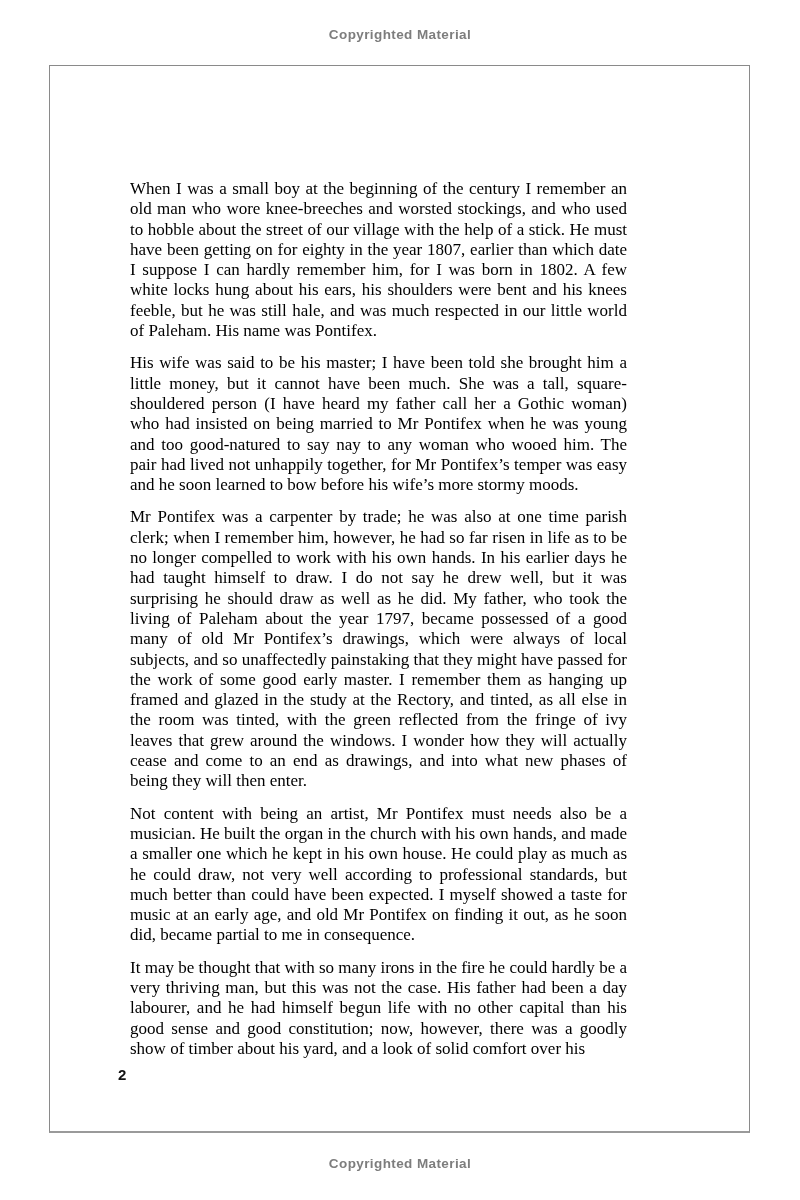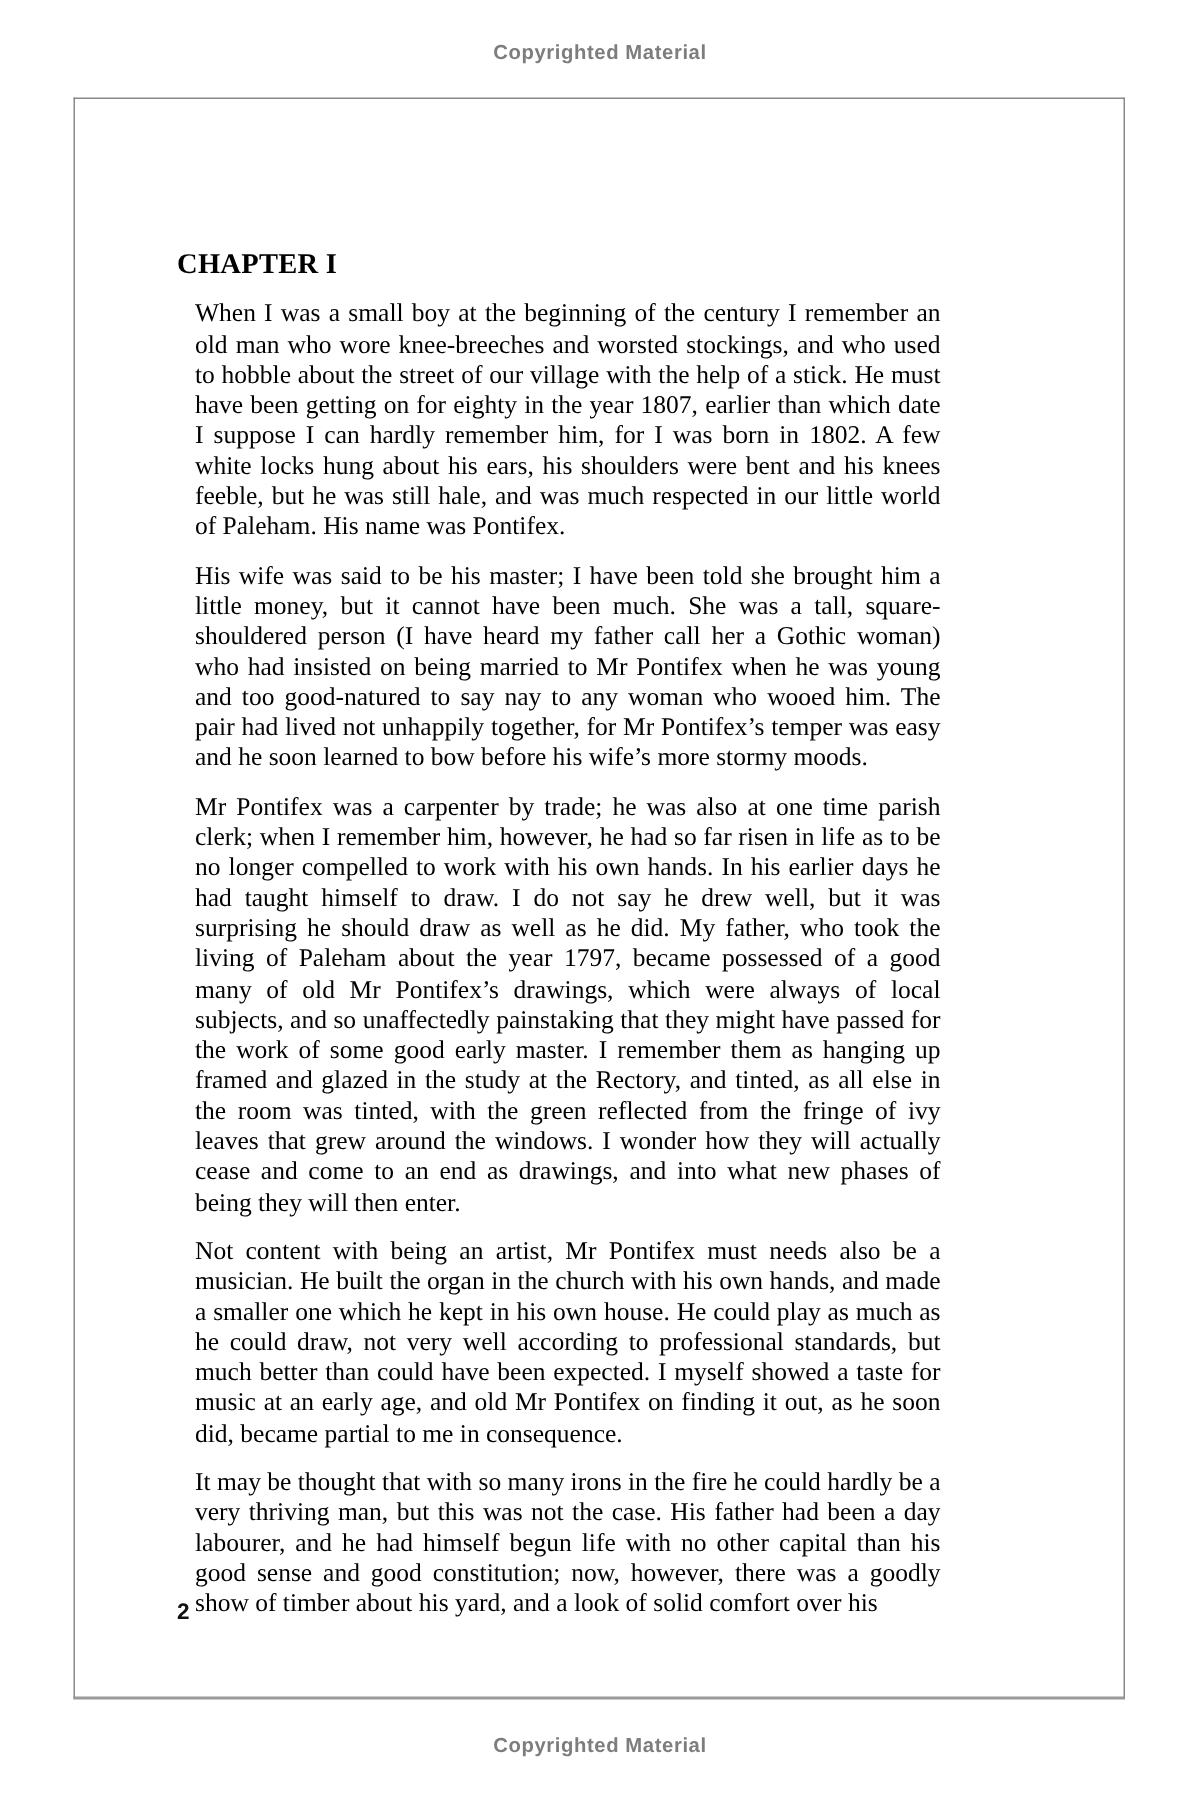--- a/index.html
+++ b/index.html
@@ -67,21 +67,20 @@
   }
 </style>
 </head>
 <body>
 
 <div class="copyright-banner top">Copyrighted Material</div>
 
 <div class="page-frame">
 
   <div class="text-block">
-    <h1 class="chapter-heading">CHAPTER I</h1>
     <p>When I was a small boy at the beginning of the century I remember an old man who wore knee-breeches and worsted stockings, and who used to hobble about the street of our village with the help of a stick.  He must have been getting on for eighty in the year 1807, earlier than which date I suppose I can hardly remember him, for I was born in 1802.  A few white locks hung about his ears, his shoulders were bent and his knees feeble, but he was still hale, and was much respected in our little world of Paleham.  His name was Pontifex.</p>
     <p>His wife was said to be his master; I have been told she brought him a little money, but it cannot have been much.  She was a tall, square-shouldered person (I have heard my father call her a Gothic woman) who had insisted on being married to Mr Pontifex when he was young and too good-natured to say nay to any woman who wooed him.  The pair had lived not unhappily together, for Mr Pontifex’s temper was easy and he soon learned to bow before his wife’s more stormy moods.</p>
     <p>Mr Pontifex was a carpenter by trade; he was also at one time parish clerk; when I remember him, however, he had so far risen in life as to be no longer compelled to work with his own hands.  In his earlier days he had taught himself to draw.  I do not say he drew well, but it was surprising he should draw as well as he did.  My father, who took the living of Paleham about the year 1797, became possessed of a good many of old Mr Pontifex’s drawings, which were always of local subjects, and so unaffectedly painstaking that they might have passed for the work of some good early master.  I remember them as hanging up framed and glazed in the study at the Rectory, and tinted, as all else in the room was tinted, with the green reflected from the fringe of ivy leaves that grew around the windows.  I wonder how they will actually cease and come to an end as drawings, and into what new phases of being they will then enter.</p>
     <p>Not content with being an artist, Mr Pontifex must needs also be a musician.  He built the organ in the church with his own hands, and made a smaller one which he kept in his own house.  He could play as much as he could draw, not very well according to professional standards, but much better than could have been expected.  I myself showed a taste for music at an early age, and old Mr Pontifex on finding it out, as he soon did, became partial to me in consequence.</p>
     <p>It may be thought that with so many irons in the fire he could hardly be a very thriving man, but this was not the case.  His father had been a day labourer, and he had himself begun life with no other capital than his good sense and good constitution; now, however, there was a goodly show of timber about his yard, and a look of solid comfort over his</p>
   </div>
 
   <div class="page-number">2</div>
 
 </div>

